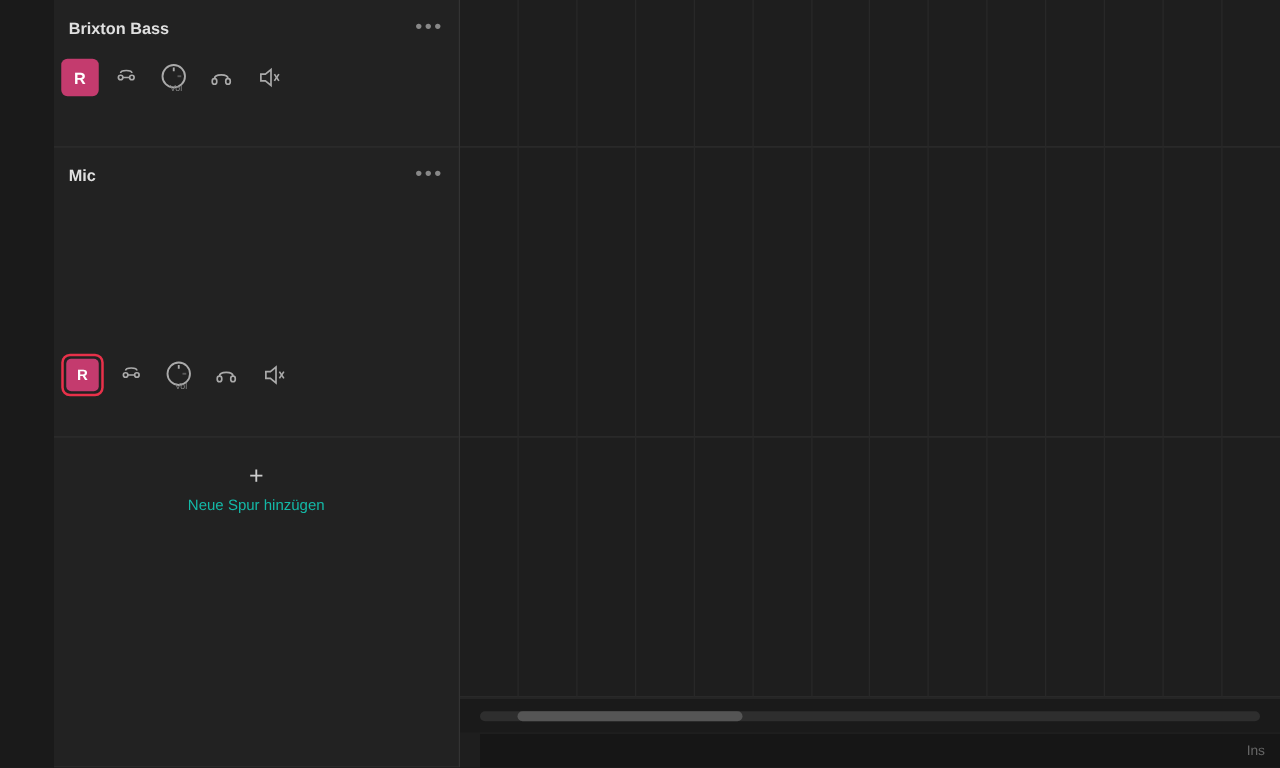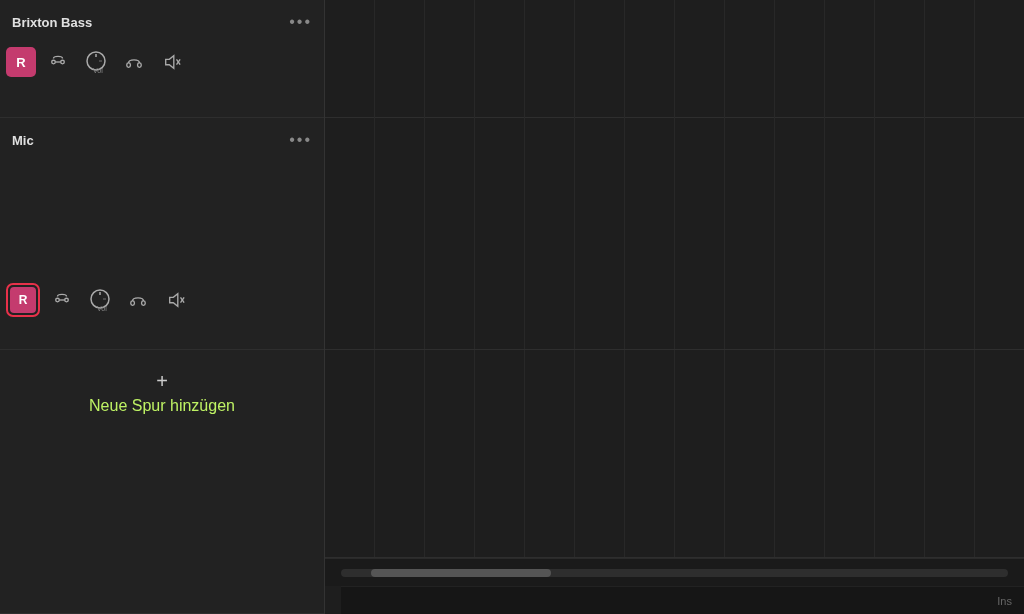--- a/index.html
+++ b/index.html
@@ -9,20 +9,21 @@
       background: #1a1a1a;
       font-family: -apple-system, BlinkMacSystemFont, 'Helvetica Neue', Arial, sans-serif;
       overflow: hidden;
       color: #ccc;
     }
 
     .main-container {
       display: flex;
       flex-direction: column;
       height: 100%;
+      margin-left: 43px;
     }
 
     .tracks-area {
       display: flex;
       flex: 1;
       overflow: hidden;
     }
 
     .track-headers {
       width: 325px;
@@ -132,22 +133,22 @@
       border-bottom: 1px solid #2e2e2e;
     }
 
     .add-icon {
       font-size: 20px;
       margin-bottom: 4px;
       color: #ccc;
     }
 
     .add-label {
-      font-size: 16px;
-      color: #bef264;
+      font-size: 12px;
+      color: #14b8a6;
     }
 
     
     .timeline-area {
       flex: 1;
       background: #1e1e1e;
       position: relative;
     }
 
     .grid-canvas {

